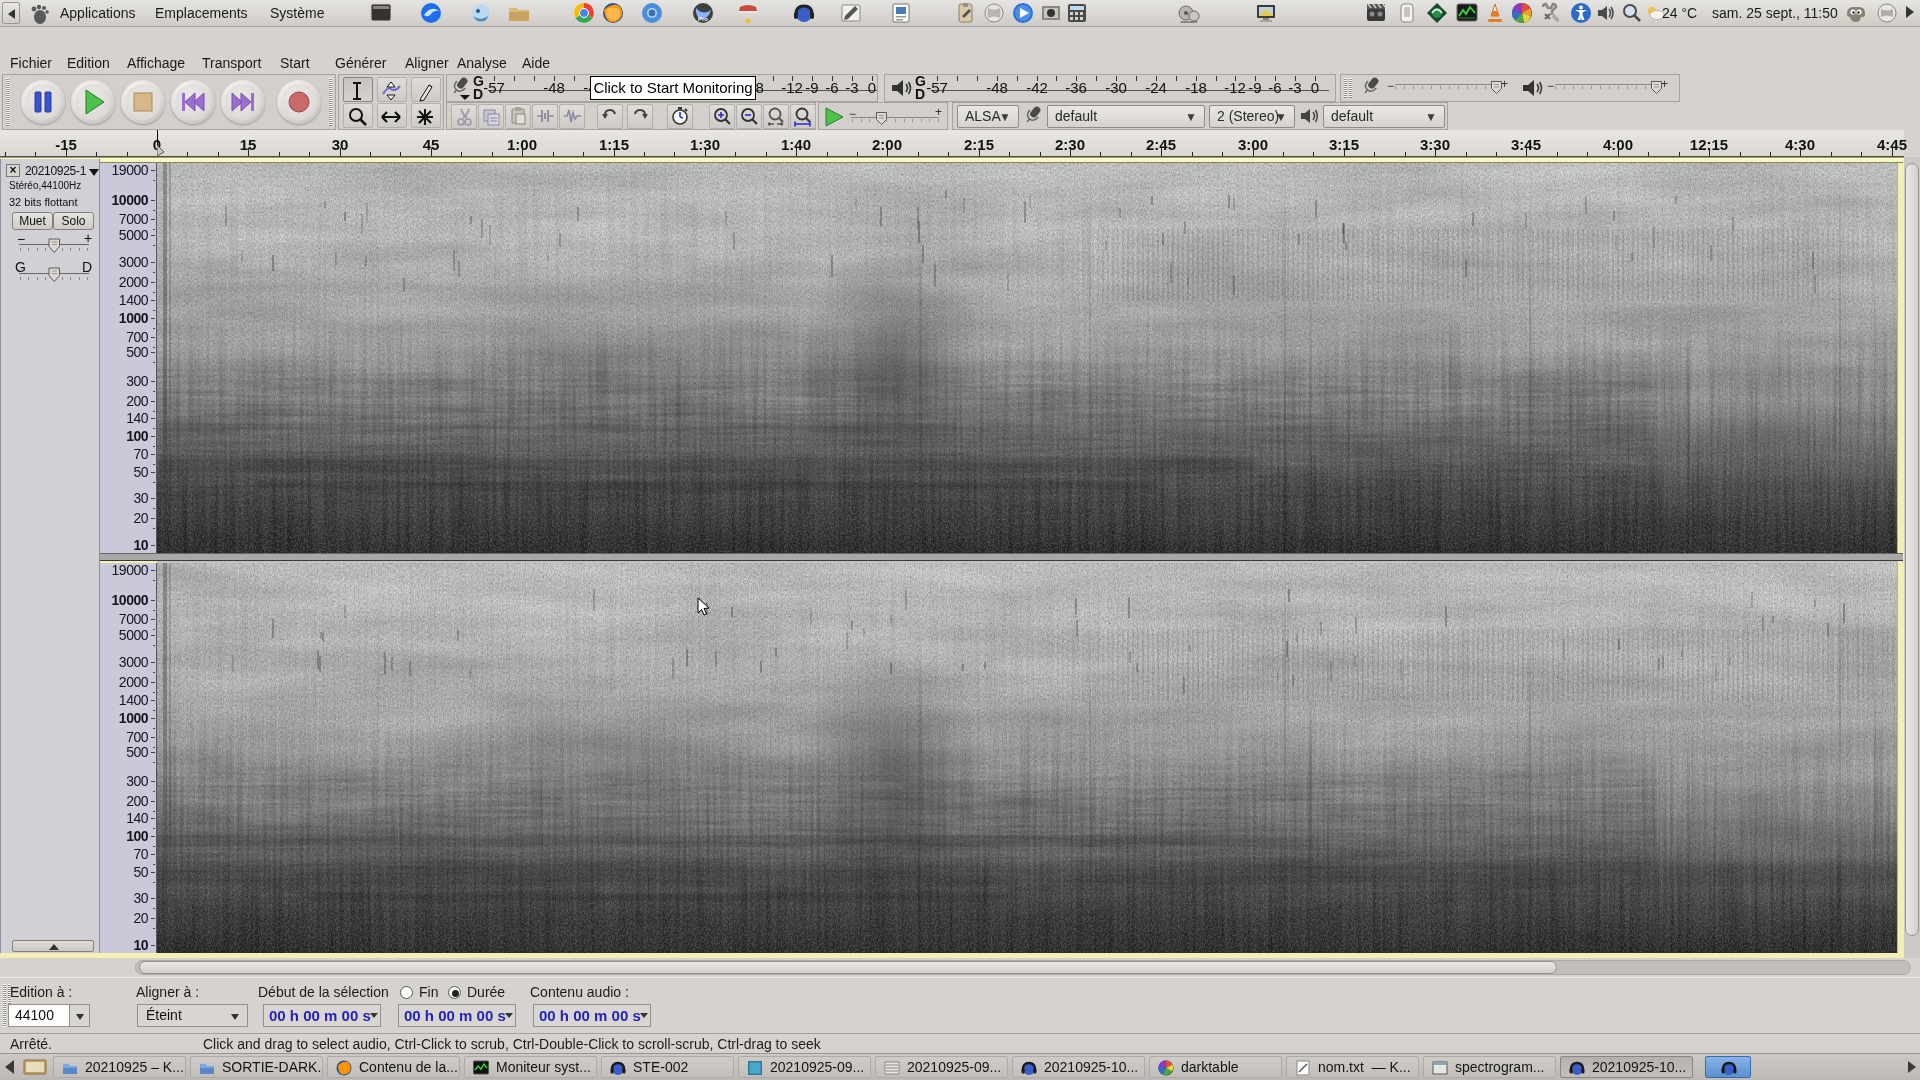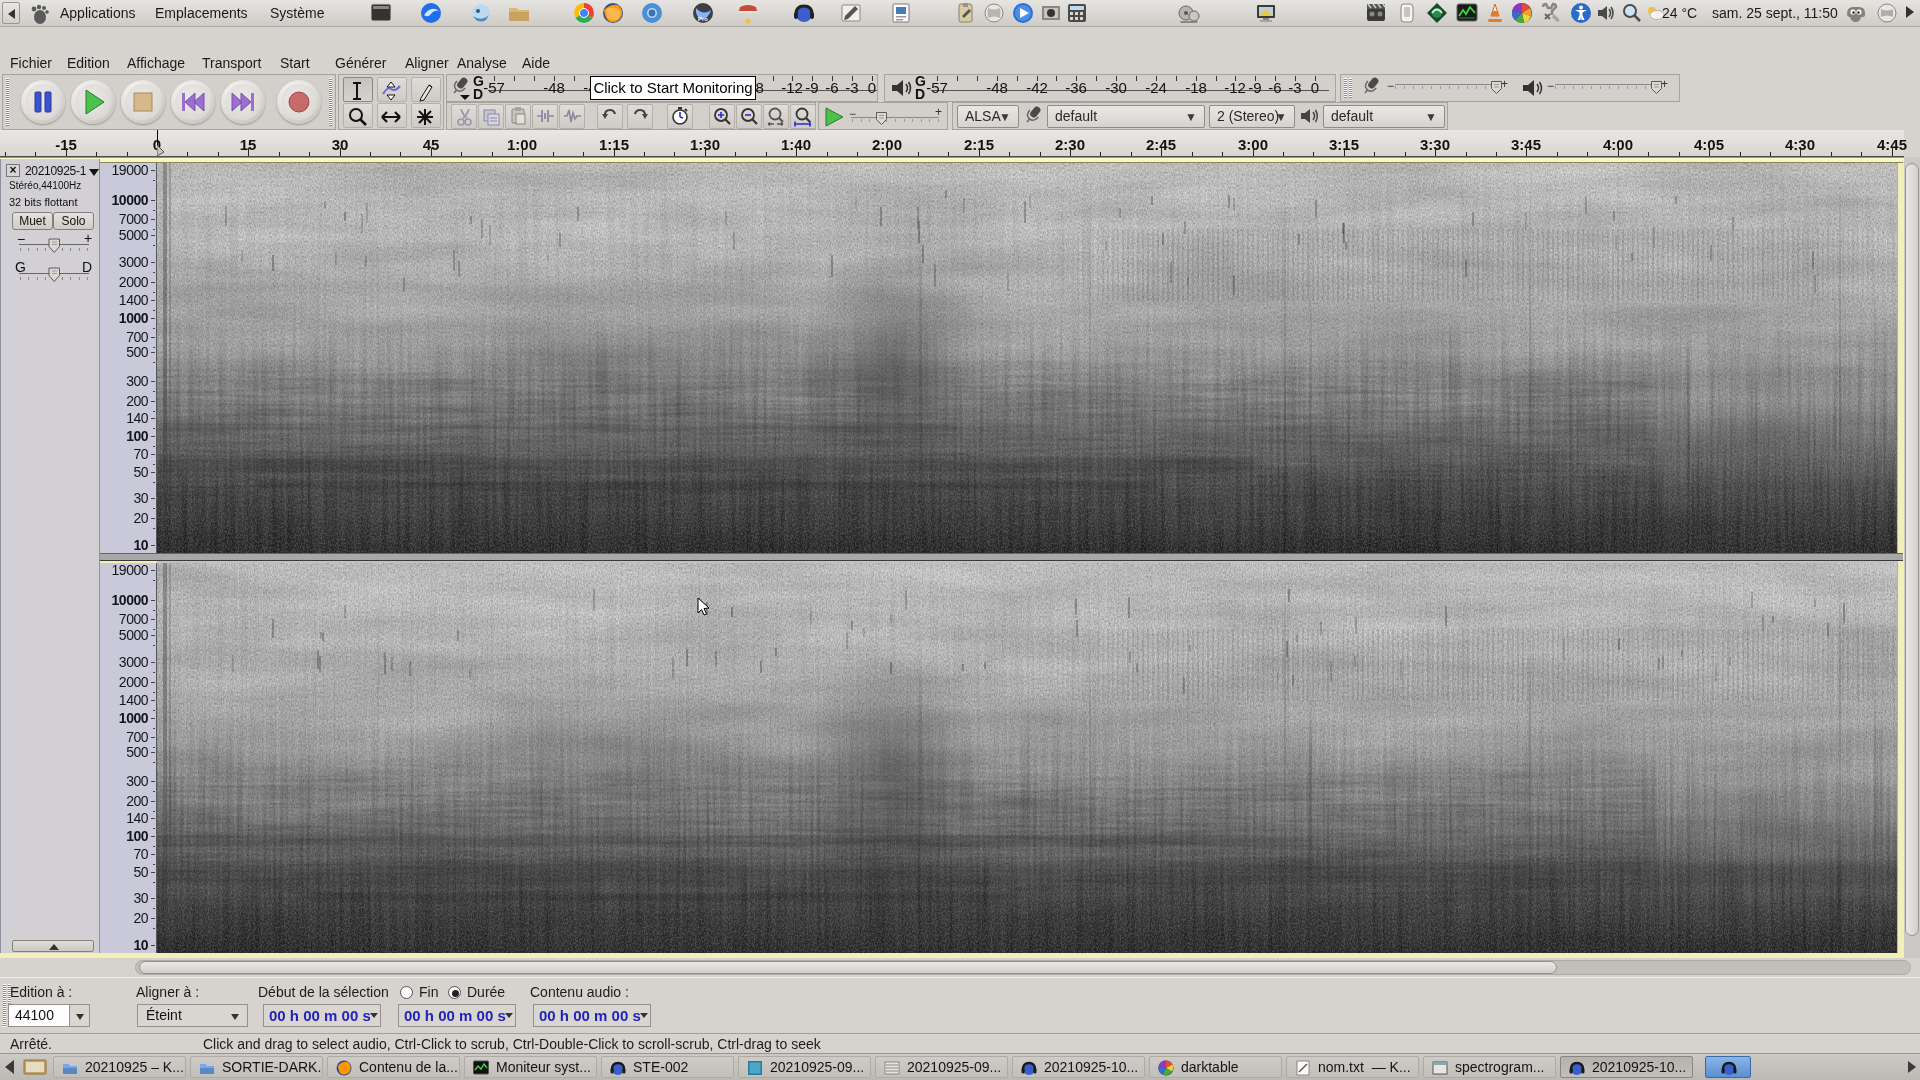--- a/index.html
+++ b/index.html
@@ -640,21 +640,21 @@
 <b style="left:1253px">3:00</b>
 <div class="tick" style="left:1253px;top:18px;height:8px"></div>
 <b style="left:1344px">3:15</b>
 <div class="tick" style="left:1344px;top:18px;height:8px"></div>
 <b style="left:1435px">3:30</b>
 <div class="tick" style="left:1435px;top:18px;height:8px"></div>
 <b style="left:1526px">3:45</b>
 <div class="tick" style="left:1526px;top:18px;height:8px"></div>
 <b style="left:1618px">4:00</b>
 <div class="tick" style="left:1618px;top:18px;height:8px"></div>
-<b style="left:1709px">4:05</b>
+<b style="left:1709px">12:15</b>
 <div class="tick" style="left:1709px;top:18px;height:8px"></div>
 <b style="left:1800px">4:30</b>
 <div class="tick" style="left:1800px;top:18px;height:8px"></div>
 <b style="left:1892px">4:45</b>
 <div class="tick" style="left:1892px;top:18px;height:8px"></div>
 <div class="tick" style="left:5px;top:22px;height:4px"></div>
 <div class="tick" style="left:35px;top:22px;height:4px"></div>
 <div class="tick" style="left:96px;top:22px;height:4px"></div>
 <div class="tick" style="left:127px;top:22px;height:4px"></div>
 <div class="tick" style="left:187px;top:22px;height:4px"></div>

